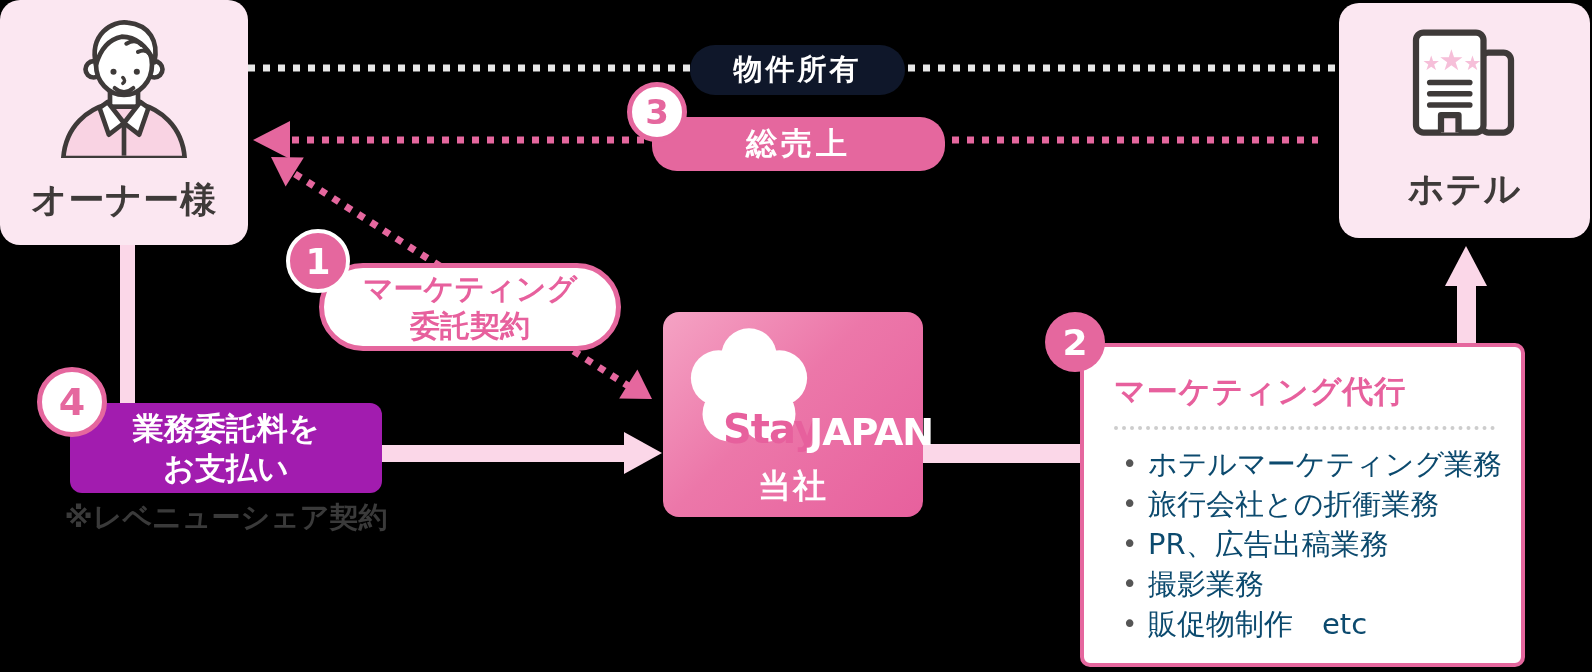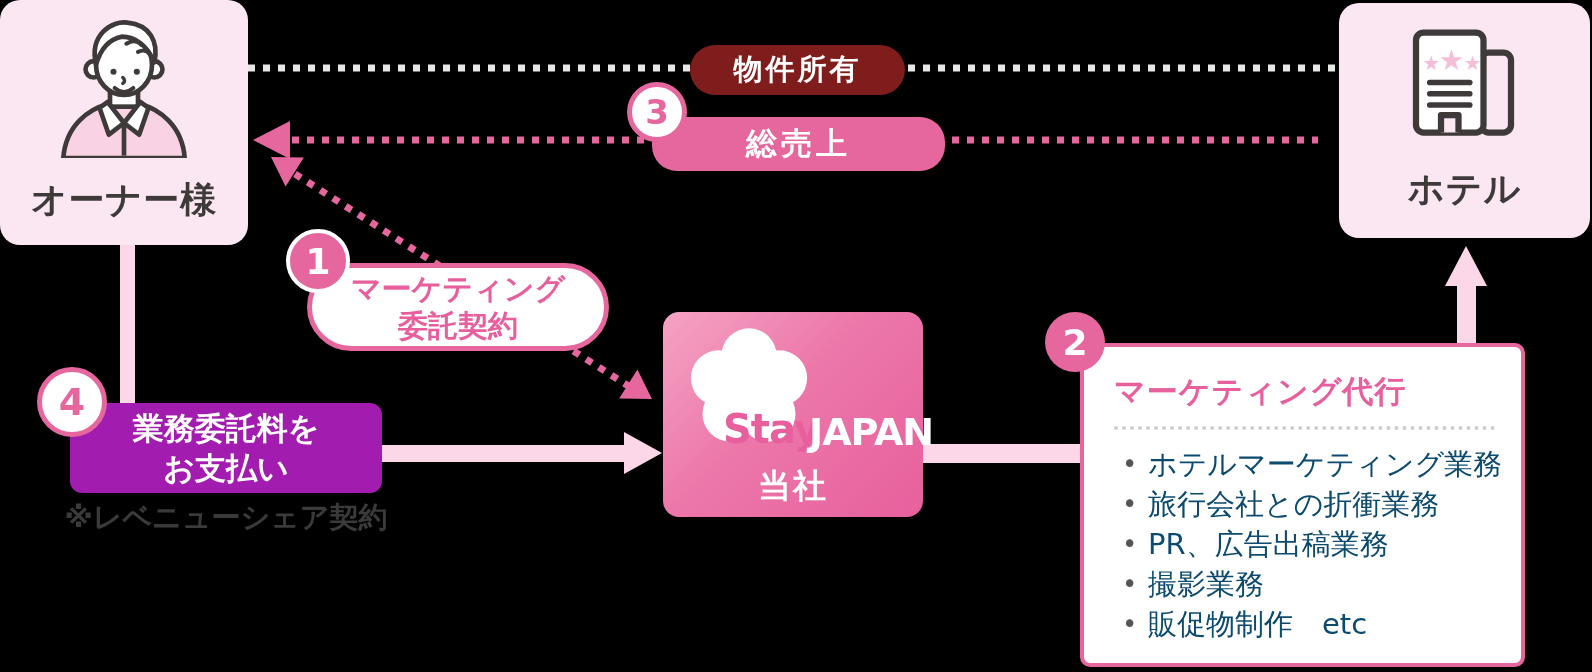--- a/index.html
+++ b/index.html
@@ -38,24 +38,24 @@
   .flower{position:absolute;left:0;top:0;}
   .logo-stay{position:absolute;left:38px;top:82px;font-size:40px;font-weight:bold;color:#E7609D;letter-spacing:-1px;}
   .logo-japan{position:absolute;left:124px;top:86px;font-size:38px;font-weight:bold;color:#fff;letter-spacing:-1px;}
   .company-label{position:absolute;left:0;top:152px;width:100%;text-align:center;
     color:#fff;font-weight:bold;font-size:33px;letter-spacing:2px;}
 
   
   .pill{position:absolute;display:flex;align-items:center;justify-content:center;
     font-weight:bold;text-align:center;z-index:3;}
   .gray-pill{left:690px;top:45px;width:215px;height:50px;border-radius:25px;
-    background:#7f1d1d;color:#fff;font-size:29px;letter-spacing:3px;}
+    background:#0f172a;color:#fff;font-size:29px;letter-spacing:3px;}
   .sales-pill{left:652px;top:117px;width:293px;height:54px;border-radius:25px;
     background:#E5679E;color:#fff;font-size:31px;letter-spacing:4px;}
-  .contract-pill{left:307px;top:263px;width:302px;height:88px;border-radius:46px;
+  .contract-pill{left:319px;top:263px;width:302px;height:88px;border-radius:46px;
     background:#fff;border:5px solid #E5679E;color:#E7609D;font-size:30px;line-height:1.25;flex-direction:column;text-align:right;}
   .pay-box{left:70px;top:403px;width:312px;height:90px;border-radius:12px;
     background:#a21caf;color:#fff;font-size:31px;line-height:1.3;flex-direction:column;}
   .pay-note{position:absolute;left:62px;top:498px;width:328px;text-align:center;
     color:#3A3A3A;font-weight:bold;font-size:29px;z-index:2;}
 
   
   .badge{position:absolute;border-radius:50%;display:flex;align-items:center;justify-content:center;
     font-weight:bold;z-index:4;}
   .badge-pink{background:#E5679E;color:#fff;}

